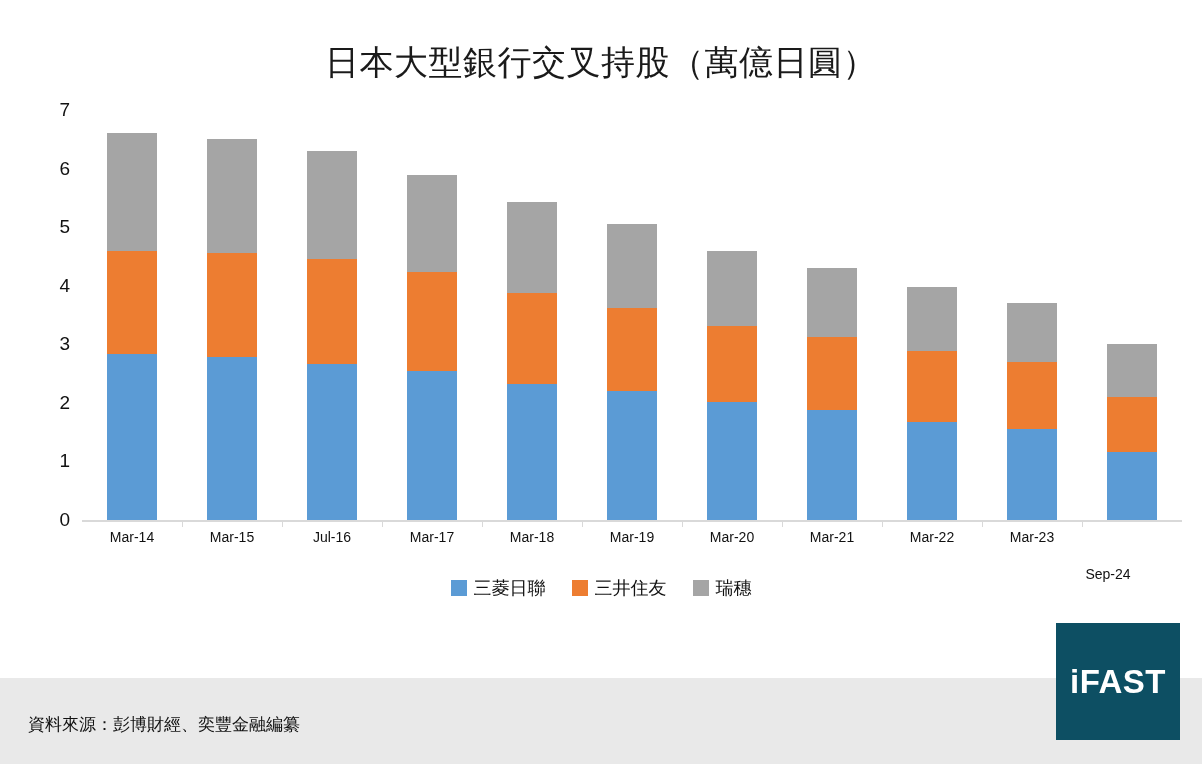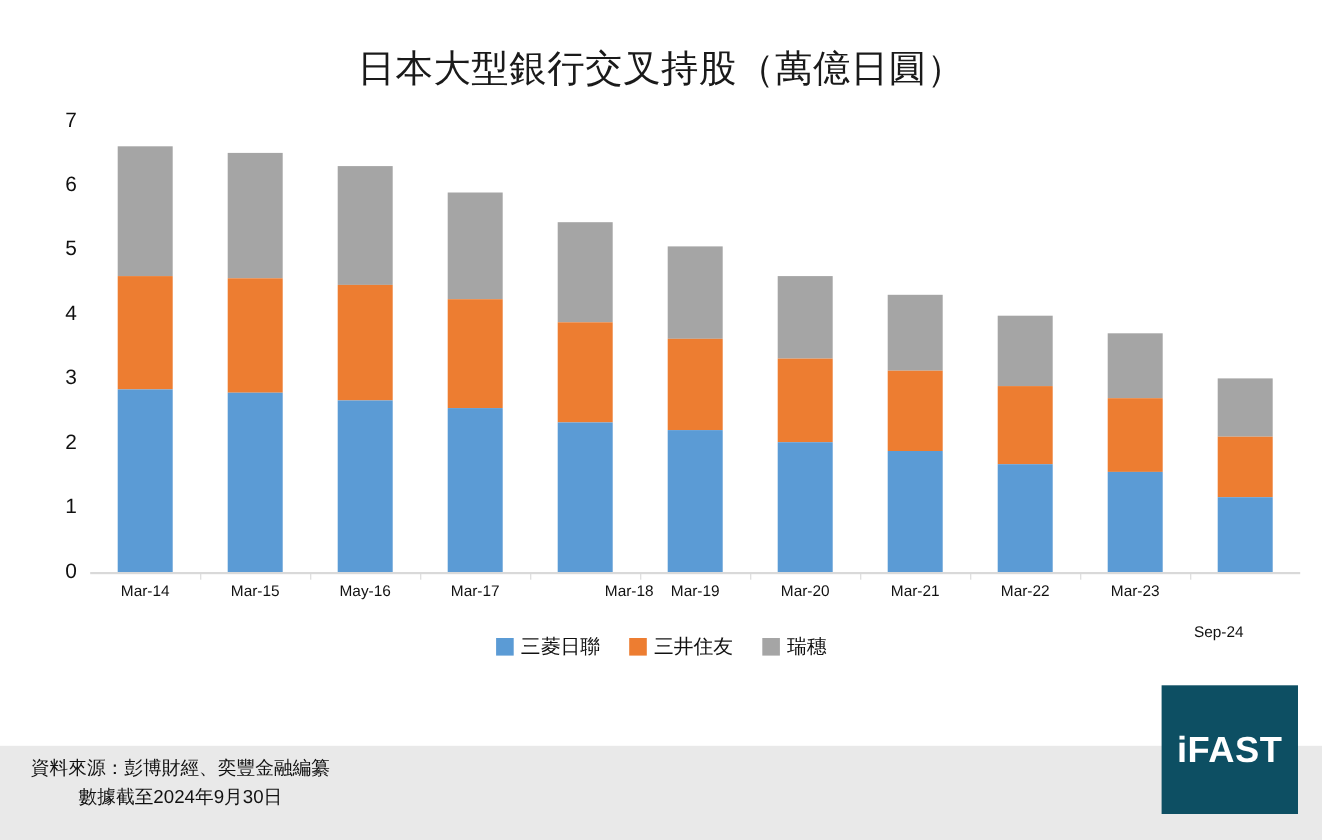--- a/index.html
+++ b/index.html
@@ -245,23 +245,23 @@
       <div class="x-tickmark" style="left: 682px;"></div>
       <div class="x-tickmark" style="left: 782px;"></div>
       <div class="x-tickmark" style="left: 882px;"></div>
       <div class="x-tickmark" style="left: 982px;"></div>
       <div class="x-tickmark" style="left: 1082px;"></div>
     </div>
 
   <div class="x-labels">
       <div class="x-label" style="left: 50px;">Mar-14</div>
       <div class="x-label" style="left: 150px;">Mar-15</div>
-      <div class="x-label" style="left: 250px;">May-16</div>
+      <div class="x-label" style="left: 250px;">Jul-16</div>
       <div class="x-label" style="left: 350px;">Mar-17</div>
-      <div class="x-label" style="left: 450px; margin-left: 40px;">Mar-18</div>
+      <div class="x-label" style="left: 450px;">Mar-18</div>
       <div class="x-label" style="left: 550px;">Mar-19</div>
       <div class="x-label" style="left: 650px;">Mar-20</div>
       <div class="x-label" style="left: 750px;">Mar-21</div>
       <div class="x-label" style="left: 850px;">Mar-22</div>
       <div class="x-label" style="left: 950px;">Mar-23</div>
       <div class="x-label" style="left: 1026px; margin-top: 37px;">Sep-24</div>
     </div>
 
   <div class="legend">
       <div class="legend-item">
@@ -274,20 +274,19 @@
       </div>
       <div class="legend-item">
         <span class="legend-swatch" style="background: rgb(165, 165, 165);"></span>
         <span class="legend-label">瑞穗</span>
       </div>
     </div>
 
   <div class="footer-band"></div>
   <div class="footer-text">
     <span class="footer-line">資料來源：彭博財經、奕豐金融編纂</span>
-    <span class="footer-line">數據截至2024年9月30日</span>
   </div>
 
   <div class="logo">
     <span class="logo-text">iFAST</span>
   </div>
 
 </div>
 
 </body></html>

